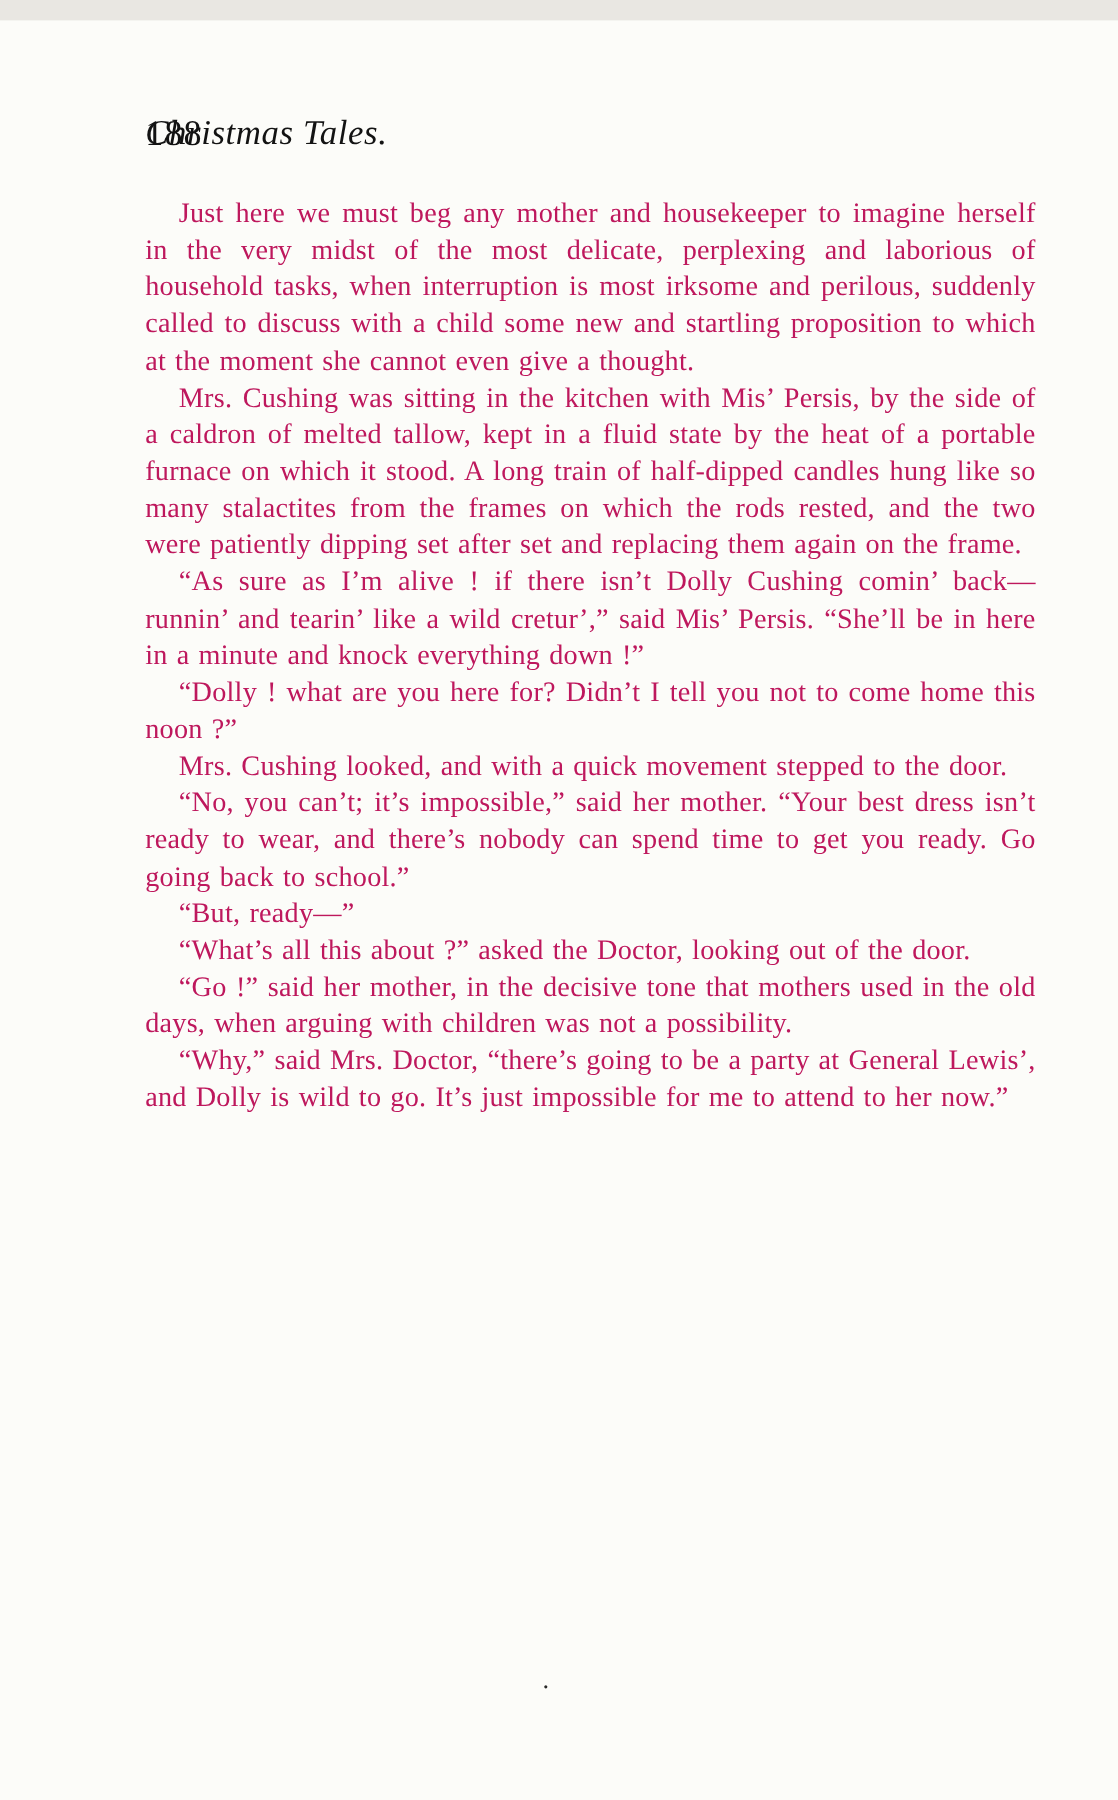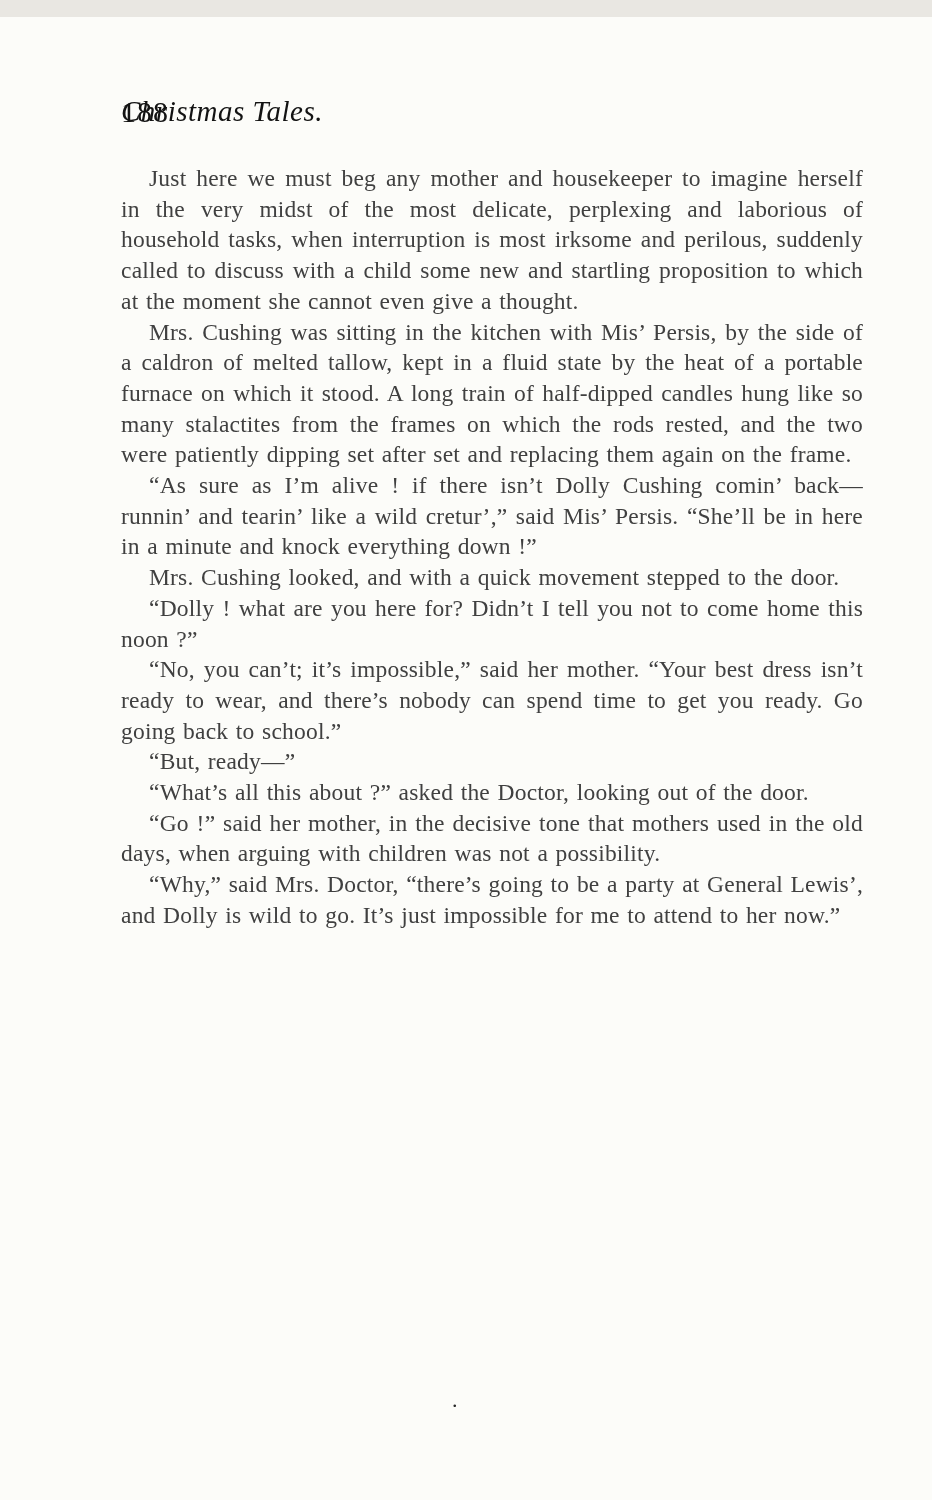--- a/index.html
+++ b/index.html
@@ -53,21 +53,21 @@
   }
   .text-block p {
     margin: 0;
     padding: 0;
     font-size: 23.5px;
     line-height: 30.7px;
     text-align: justify;
     text-indent: 28px;
     letter-spacing: 0.2px;
     word-spacing: 1.5px;
-    color: #404040;
+    color: #be185d;
   }
   .stray-mark {
     position: absolute;
     left: 452px;
     top: 1370px;
     font-size: 22px;
     color: #2a2a2a;
   }
 </style>
 </head>
@@ -77,22 +77,22 @@
 
   <div class="running-head">
     <span class="page-number">188</span>
     <span class="running-title">Christmas Tales.</span>
   </div>
 
   <div class="text-block">
     <p>Just here we must beg any mother and housekeeper to imagine herself in the very midst of the most delicate, perplexing and laborious of household tasks, when interruption is most irksome and perilous, suddenly called to discuss with a child some new and startling proposition to which at the moment she cannot even give a thought.</p>
     <p>Mrs. Cushing was sitting in the kitchen with Mis’ Persis, by the side of a caldron of melted tallow, kept in a fluid state by the heat of a portable furnace on which it stood.  A long train of half-dipped candles hung like so many stalactites from the frames on which the rods rested, and the two were patiently dipping set after set and replacing them again on the frame.</p>
     <p>“As sure as I’m alive ! if there isn’t Dolly Cushing comin’ back—runnin’ and tearin’ like a wild cretur’,” said Mis’ Persis.  “She’ll be in here in a minute and knock everything down !”</p>
+    <p>“Dolly ! what are you here for?  Didn’t I tell you not to come home this noon ?”</p>
     <p>Mrs. Cushing looked, and with a quick movement stepped to the door.</p>
-    <p>“Dolly ! what are you here for?  Didn’t I tell you not to come home this noon ?”</p>
     <p>“No, you can’t; it’s impossible,” said her mother.  “Your best dress isn’t ready to wear, and there’s nobody can spend time to get you ready. Go going back to school.”</p>
     <p>“But, ready—”</p>
     <p>“What’s all this about ?” asked the Doctor, looking out of the door.</p>
     <p>“Go !” said her mother, in the decisive tone that mothers used in the old days, when arguing with children was not a possibility.</p>
     <p>“Why,” said Mrs. Doctor, “there’s going to be a party at General Lewis’, and Dolly is wild to go. It’s just impossible for me to attend to her now.”</p>
   </div>
 
   <span class="stray-mark">.</span>
 
 </div>

